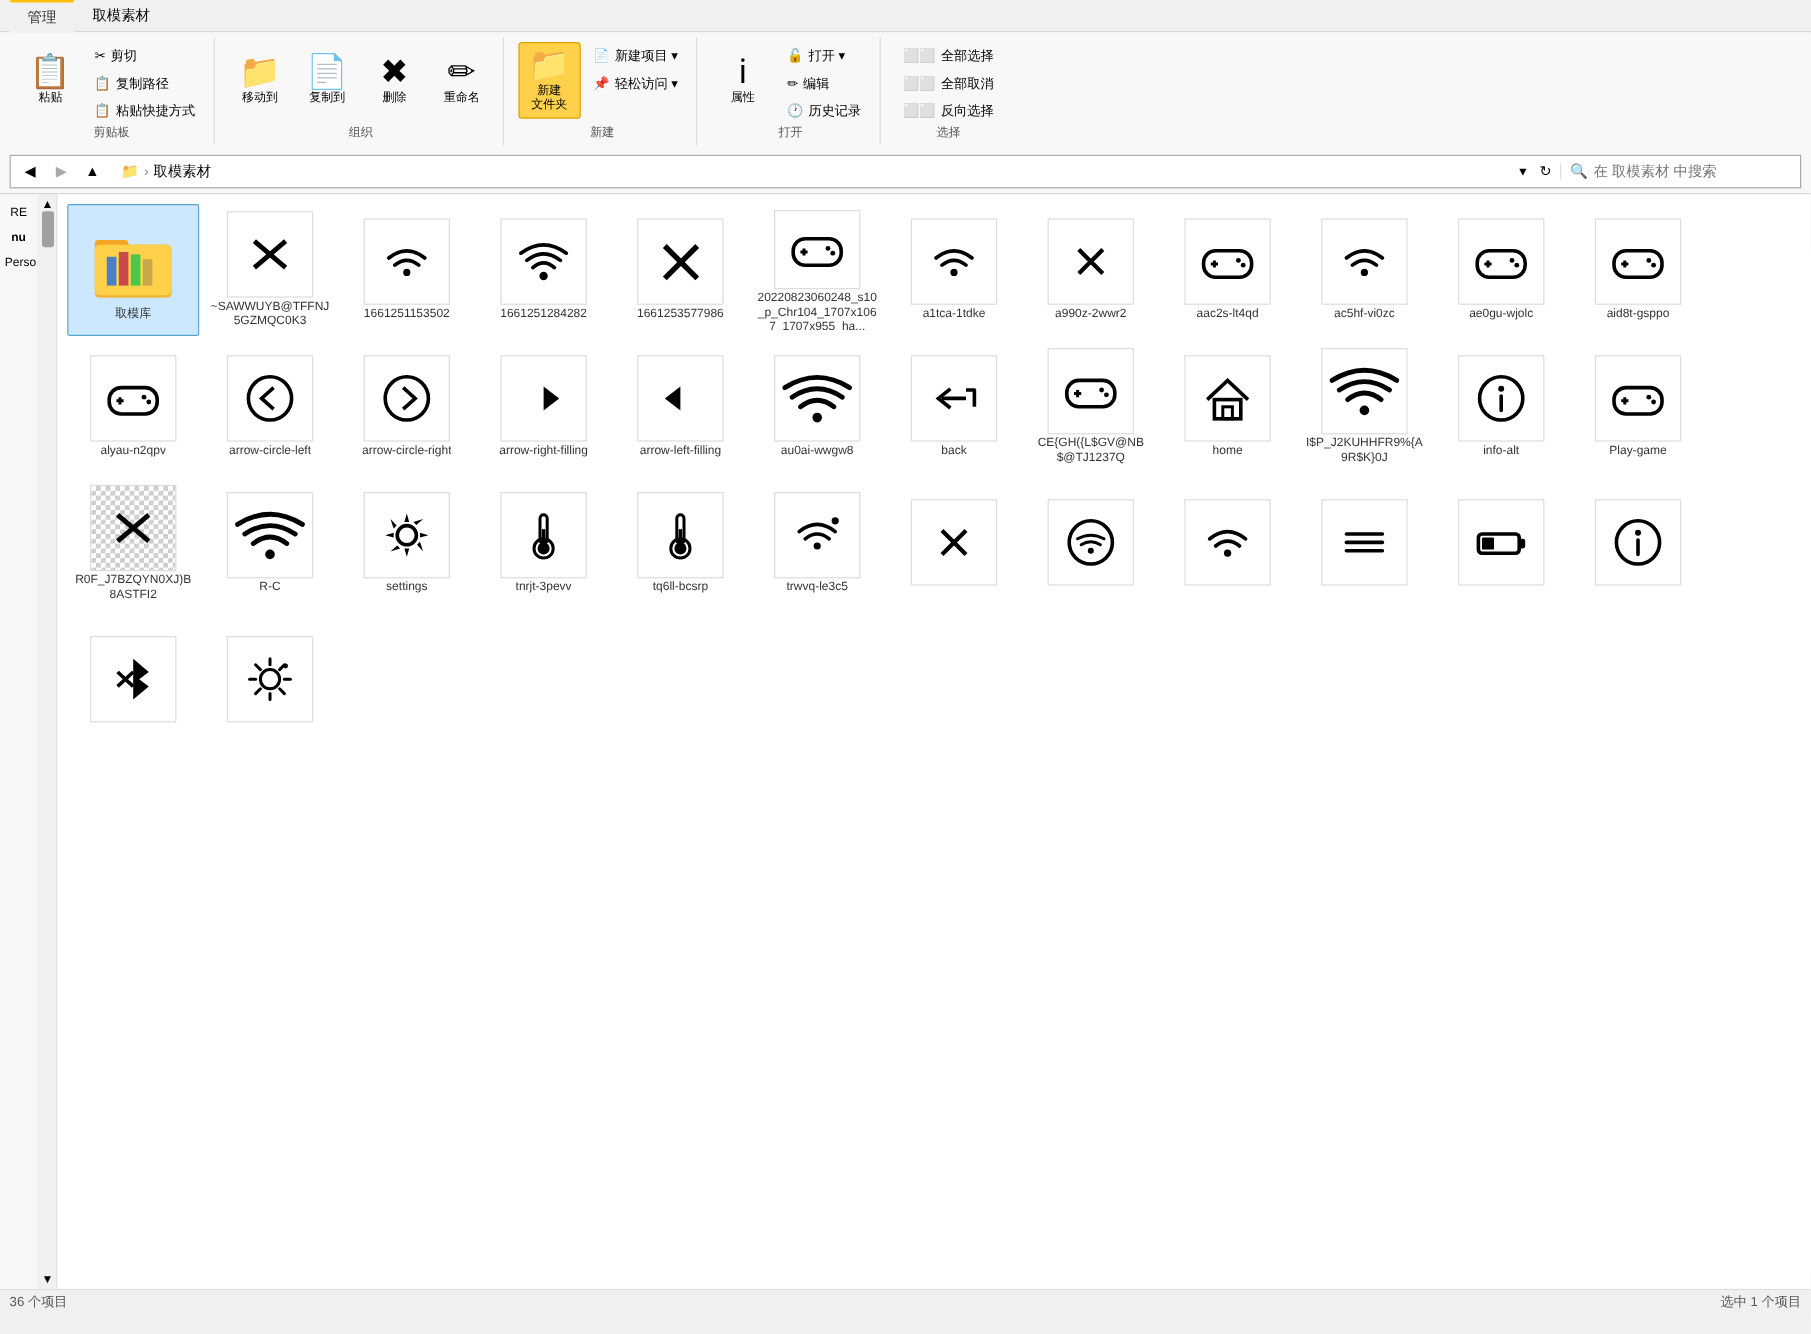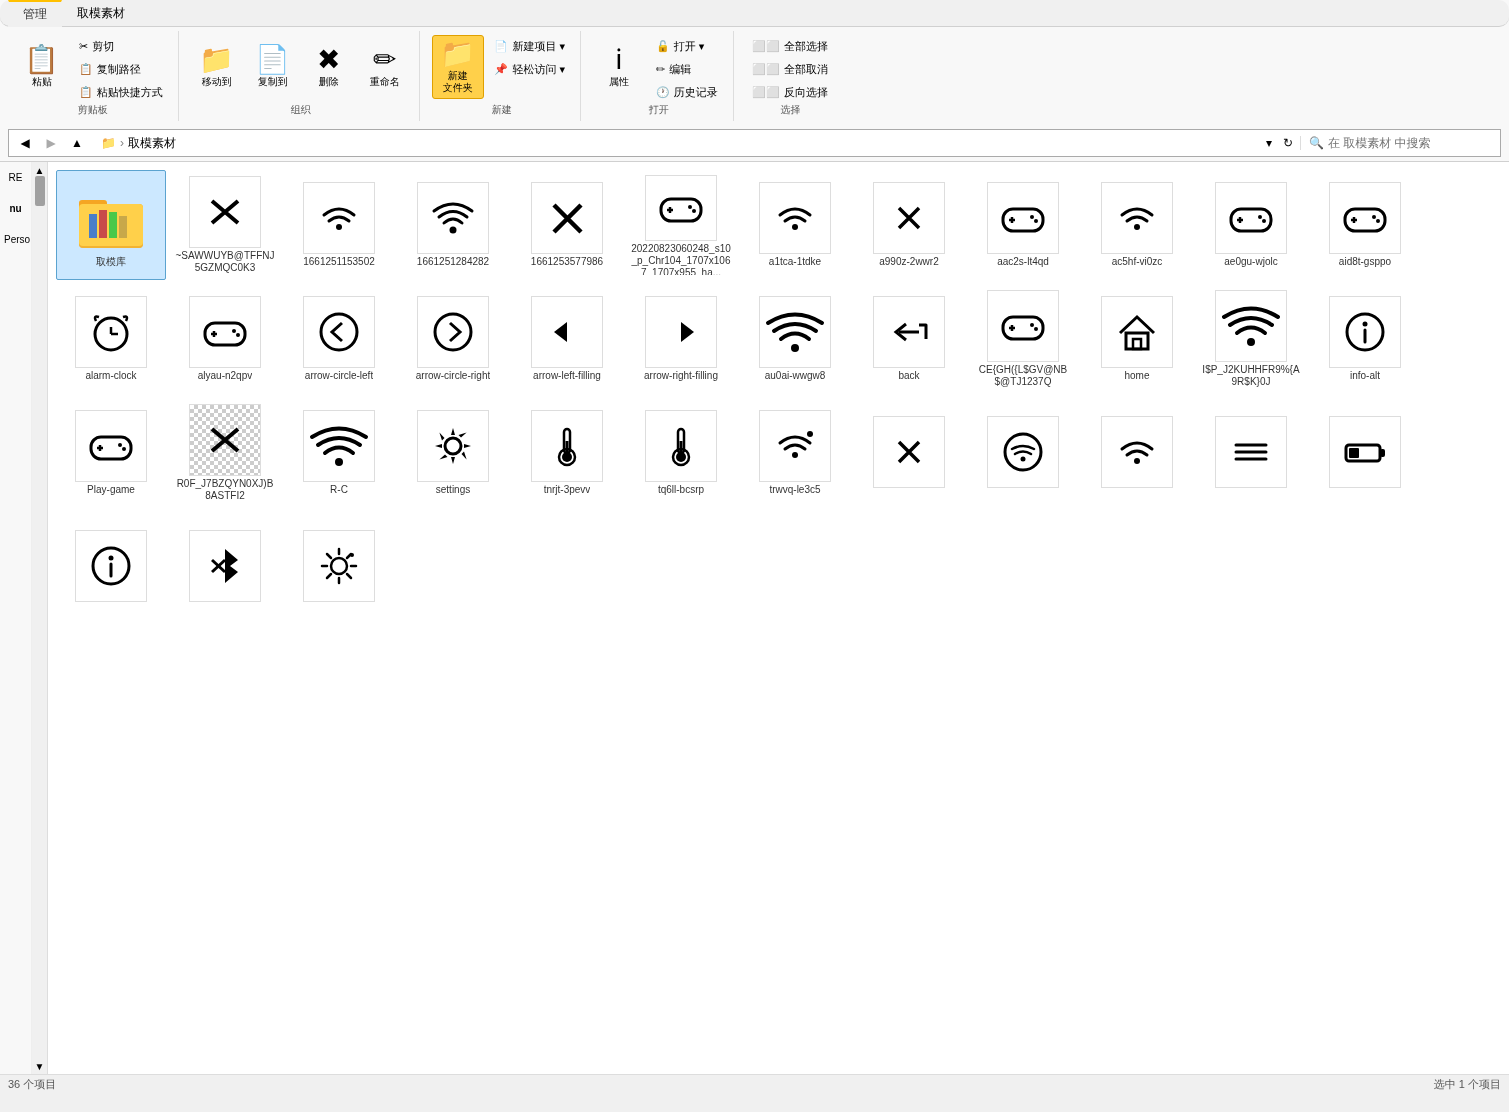--- a/index.html
+++ b/index.html
@@ -1,20 +1,20 @@
 <!DOCTYPE html>
 <html><head>
   <meta charset="utf-8">
   <style>
     * { box-sizing: border-box; margin: 0; padding: 0; }
     body { font-family: 'Segoe UI', Arial, sans-serif; font-size: 12px; background: #f0f0f0; overflow: hidden; }
 
     
     .ribbon { background: #f8f8f8; border-bottom: 1px solid #d0d0d0; }
-    .ribbon-tabs { display: flex; background: #f0f0f0; border-bottom: 1px solid #d0d0d0; padding-left: 8px; border-radius: 10px; }
+    .ribbon-tabs { display: flex; background: #f0f0f0; border-bottom: 1px solid #d0d0d0; padding-left: 8px; }
     .ribbon-tab { padding: 4px 14px; font-size: 12px; cursor: pointer; border: 1px solid transparent; border-bottom: none; margin-bottom: -1px; }
     .ribbon-tab.active { background: #f8f8f8; border-color: #d0d0d0; border-bottom-color: #f8f8f8; color: #333; }
 
     .ribbon-content { display: flex; align-items: stretch; padding: 4px 8px; gap: 4px; background: #f8f8f8; min-height: 90px; }
     .ribbon-group { display: flex; flex-direction: column; align-items: center; border-right: 1px solid #ddd; padding: 0 8px; position: relative; }
     .ribbon-group-label { font-size: 10px; color: #555; position: absolute; bottom: 4px; text-align: center; width: 100%; margin-top: 16px; }
     .ribbon-group-items { display: flex; align-items: flex-start; gap: 4px; padding-bottom: 18px; padding-top: 4px; }
 
     .btn-large { display: flex; flex-direction: column; align-items: center; justify-content: center; width: 52px; height: 64px; cursor: pointer; border: 1px solid transparent; border-radius: 2px; font-size: 11px; text-align: center; padding: 2px; }
     .btn-large .icon { font-size: 28px; line-height: 1; margin-bottom: 2px; }
@@ -189,21 +189,21 @@
     <div class="search-box">
       <span>🔍</span>
       <input type="text" placeholder="在 取模素材 中搜索" style="">
     </div>
   </div>
 </div>
 
 <div class="main-area">
 
   <div style="width:32px; background:#f8f8f8; border-right:1px solid #eee; padding-top:4px; overflow:hidden;">
-    <div style="display:flex; flex-direction:column; gap:16px; padding:4px 2px;">
+    <div style="display:flex; flex-direction:column; gap:6px; padding:4px 2px;">
       <div style="font-size:10px; text-align:center; cursor:pointer; padding:2px;">RE</div>
       <div style="font-size:10px; text-align:center; cursor:pointer; padding:2px;font-weight:bold;">nu</div>
       <div style="font-size:10px; text-align:center; cursor:pointer; padding:2px;">Perso</div>
     </div>
   </div>
 
   <div style="width:16px; background:#f0f0f0; border-right:1px solid #ddd; display:flex; flex-direction:column; align-items:center;">
     <div style="width:12px; height:12px; display:flex; align-items:center; justify-content:center; cursor:pointer; font-size:10px; margin-top:2px;">▲</div>
     <div style="flex:1; position:relative; width:12px;">
       <div style="position:absolute; top:0; left:1px; width:10px; height:30px; background:#a0a0a0; border-radius:2px;"></div>
@@ -348,32 +348,20 @@
           <rect x="5" y="16" width="40" height="22" rx="10" fill="none" stroke="black" stroke-width="3"></rect>
           <line x1="14" y1="24" x2="14" y2="30" stroke="black" stroke-width="2.5"></line>
           <line x1="11" y1="27" x2="17" y2="27" stroke="black" stroke-width="2.5"></line>
           <circle cx="34" cy="24" r="2" fill="black"></circle>
           <circle cx="38" cy="28" r="2" fill="black"></circle>
         </svg>
       </div>
       <div class="file-label">aid8t-gsppo</div>
     </div>
 
-    <div class="file-item">
-      <div class="file-icon-bg">
-        <svg width="50" height="50" viewBox="0 0 50 50">
-          <circle cx="25" cy="27" r="16" fill="none" stroke="black" stroke-width="3"></circle>
-          <line x1="25" y1="20" x2="25" y2="27" stroke="black" stroke-width="2.5"></line>
-          <line x1="25" y1="27" x2="32" y2="27" stroke="black" stroke-width="2.5"></line>
-          <path d="M10,14 Q7,8 13,10" fill="none" stroke="black" stroke-width="2.5"></path>
-          <path d="M40,14 Q43,8 37,10" fill="none" stroke="black" stroke-width="2.5"></path>
-        </svg>
-      </div>
-      <div class="file-label">alarm-clock</div>
-    </div>
 
     <div class="file-item">
       <div class="file-icon-bg">
         <svg width="50" height="50" viewBox="0 0 50 50">
           <rect x="5" y="16" width="40" height="22" rx="10" fill="none" stroke="black" stroke-width="3"></rect>
           <line x1="14" y1="24" x2="14" y2="30" stroke="black" stroke-width="2.5"></line>
           <line x1="11" y1="27" x2="17" y2="27" stroke="black" stroke-width="2.5"></line>
           <circle cx="34" cy="24" r="2" fill="black"></circle>
           <circle cx="38" cy="28" r="2" fill="black"></circle>
         </svg>
@@ -397,33 +385,33 @@
           <circle cx="25" cy="25" r="18" fill="none" stroke="black" stroke-width="3"></circle>
           <polyline points="22,16 32,25 22,34" fill="none" stroke="black" stroke-width="3"></polyline>
         </svg>
       </div>
       <div class="file-label">arrow-circle-right</div>
     </div>
 
     <div class="file-item">
       <div class="file-icon-bg">
         <svg width="50" height="50" viewBox="0 0 50 50">
+          <polygon points="15,25 35,25 25,38" fill="black" transform="rotate(-90 25 25)"></polygon>
+        </svg>
+      </div>
+      <div class="file-label">arrow-right-filling</div>
+    </div>
+
+    <div class="file-item">
+      <div class="file-icon-bg">
+        <svg width="50" height="50" viewBox="0 0 50 50">
           <polygon points="35,25 15,25 25,12" fill="black" transform="rotate(-90 25 25)"></polygon>
         </svg>
       </div>
       <div class="file-label">arrow-left-filling</div>
-    </div>
-
-    <div class="file-item">
-      <div class="file-icon-bg">
-        <svg width="50" height="50" viewBox="0 0 50 50">
-          <polygon points="15,25 35,25 25,38" fill="black" transform="rotate(-90 25 25)"></polygon>
-        </svg>
-      </div>
-      <div class="file-label">arrow-right-filling</div>
     </div>
 
     <div class="file-item">
       <div class="file-icon-bg" style="width:72px;height:72px;">
         <svg width="62" height="62" viewBox="0 0 62 62">
           <path d="M4,22 Q31,5 58,22" fill="none" stroke="black" stroke-width="4" stroke-linecap="round"></path>
           <path d="M10,30 Q31,16 52,30" fill="none" stroke="black" stroke-width="4" stroke-linecap="round"></path>
           <path d="M17,38 Q31,27 45,38" fill="none" stroke="black" stroke-width="4" stroke-linecap="round"></path>
           <circle cx="31" cy="47" r="4" fill="black"></circle>
         </svg>

